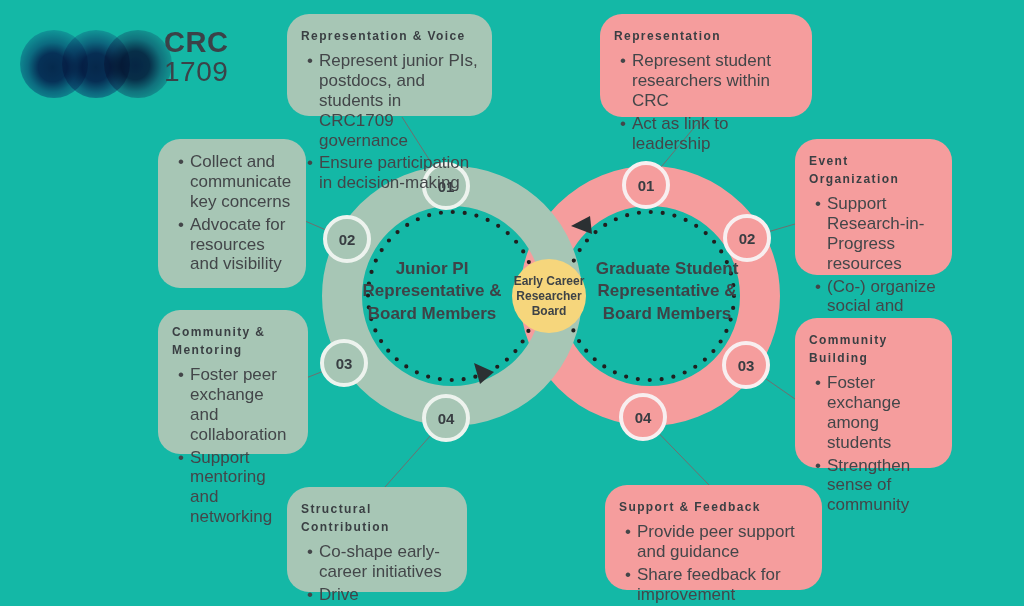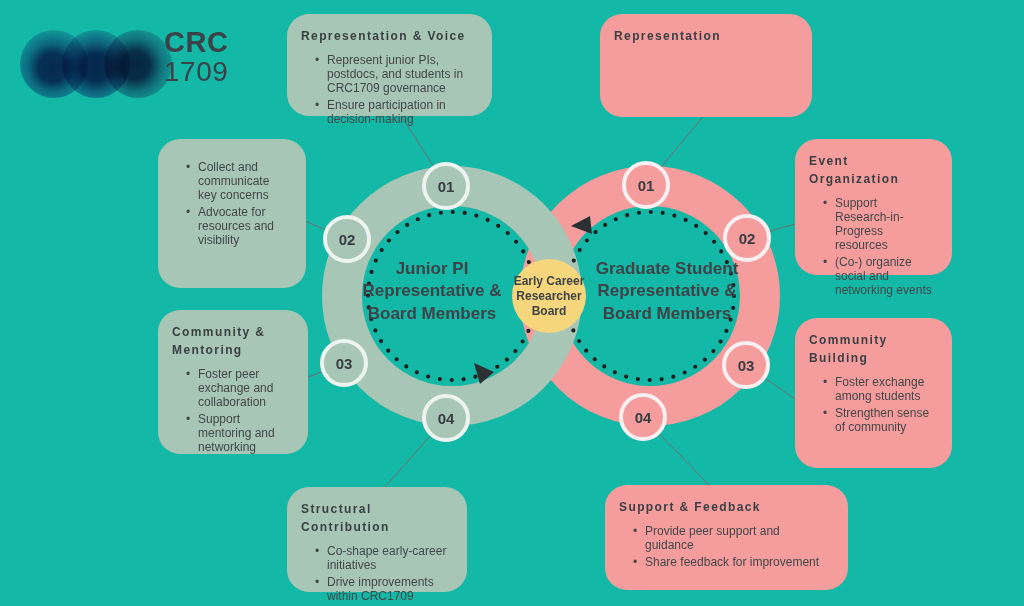--- a/index.html
+++ b/index.html
@@ -38,21 +38,21 @@
   
   .hub{position:absolute;left:512px;top:259px;width:74px;height:74px;border-radius:50%;background:var(--yellow);
        display:flex;align-items:center;justify-content:center;text-align:center;font-weight:bold;font-size:12px;
        line-height:1.25;white-space:pre-line;color:#3e4347;z-index:5;}
 
   
   .box{position:absolute;border-radius:22px;padding:13px 12px 10px 14px;z-index:6;box-sizing:border-box;}
   .box.green-box{background:var(--green);}
   .box.pink-box{background:var(--pink);}
   .box h3{margin:0 0 6px 0;font-size:12px;font-weight:bold;letter-spacing:1.4px;line-height:1.5;white-space:pre-line;color:#3a3f43;}
-  .bullets{margin:8px;padding:0 0 0 4px;list-style:none;font-size:12px;line-height:1.17;color:#434649;}
+  .bullets{margin:0;padding:0 0 0 4px;list-style:none;font-size:17px;line-height:1.17;color:#434649;}
   .bullets li{position:relative;padding-left:14px;margin-bottom:3px;}
   .bullets li::before{content:"\2022";position:absolute;left:2px;top:0;}
 </style>
 </head>
 <body>
 
 <div class="canvas">
 
   <div class="logo">
     <div class="sphere s1"></div>
@@ -145,38 +145,42 @@
   <div class="box green-box" style="left:287px;top:487px;width:180px;height:105px;">
     <h3>Structural Contribution</h3>
     <ul class="bullets">
         <li>Co-shape early-career initiatives</li>
         <li>Drive improvements within CRC1709</li>
       </ul>
   </div>
 
   <div class="box pink-box" style="left:600px;top:14px;width:212px;height:103px;padding-top:13px;">
     <h3>Representation</h3>
+    <ul class="bullets">
+        <li>Represent student researchers within CRC</li>
+        <li>Act as link to leadership</li>
+      </ul>
   </div>
   <div class="box pink-box" style="left:795px;top:139px;width:157px;height:136px;">
     <h3>Event
 Organization</h3>
     <ul class="bullets">
         <li>Support Research-in-Progress resources</li>
         <li>(Co-) organize social and networking events</li>
       </ul>
   </div>
   <div class="box pink-box" style="left:795px;top:318px;width:157px;height:150px;">
     <h3>Community
 Building</h3>
     <ul class="bullets">
         <li>Foster exchange among students</li>
         <li>Strengthen sense of community</li>
       </ul>
   </div>
-  <div class="box pink-box" style="left:605px;top:485px;width:243px;height:105px;">
+  <div class="box pink-box" style="left:605px;top:485px;width:217px;height:105px;">
     <h3>Support &amp; Feedback</h3>
     <ul class="bullets">
         <li>Provide peer support and guidance</li>
         <li>Share feedback for improvement</li>
       </ul>
   </div>
 
 </div>
 
 </body></html>

